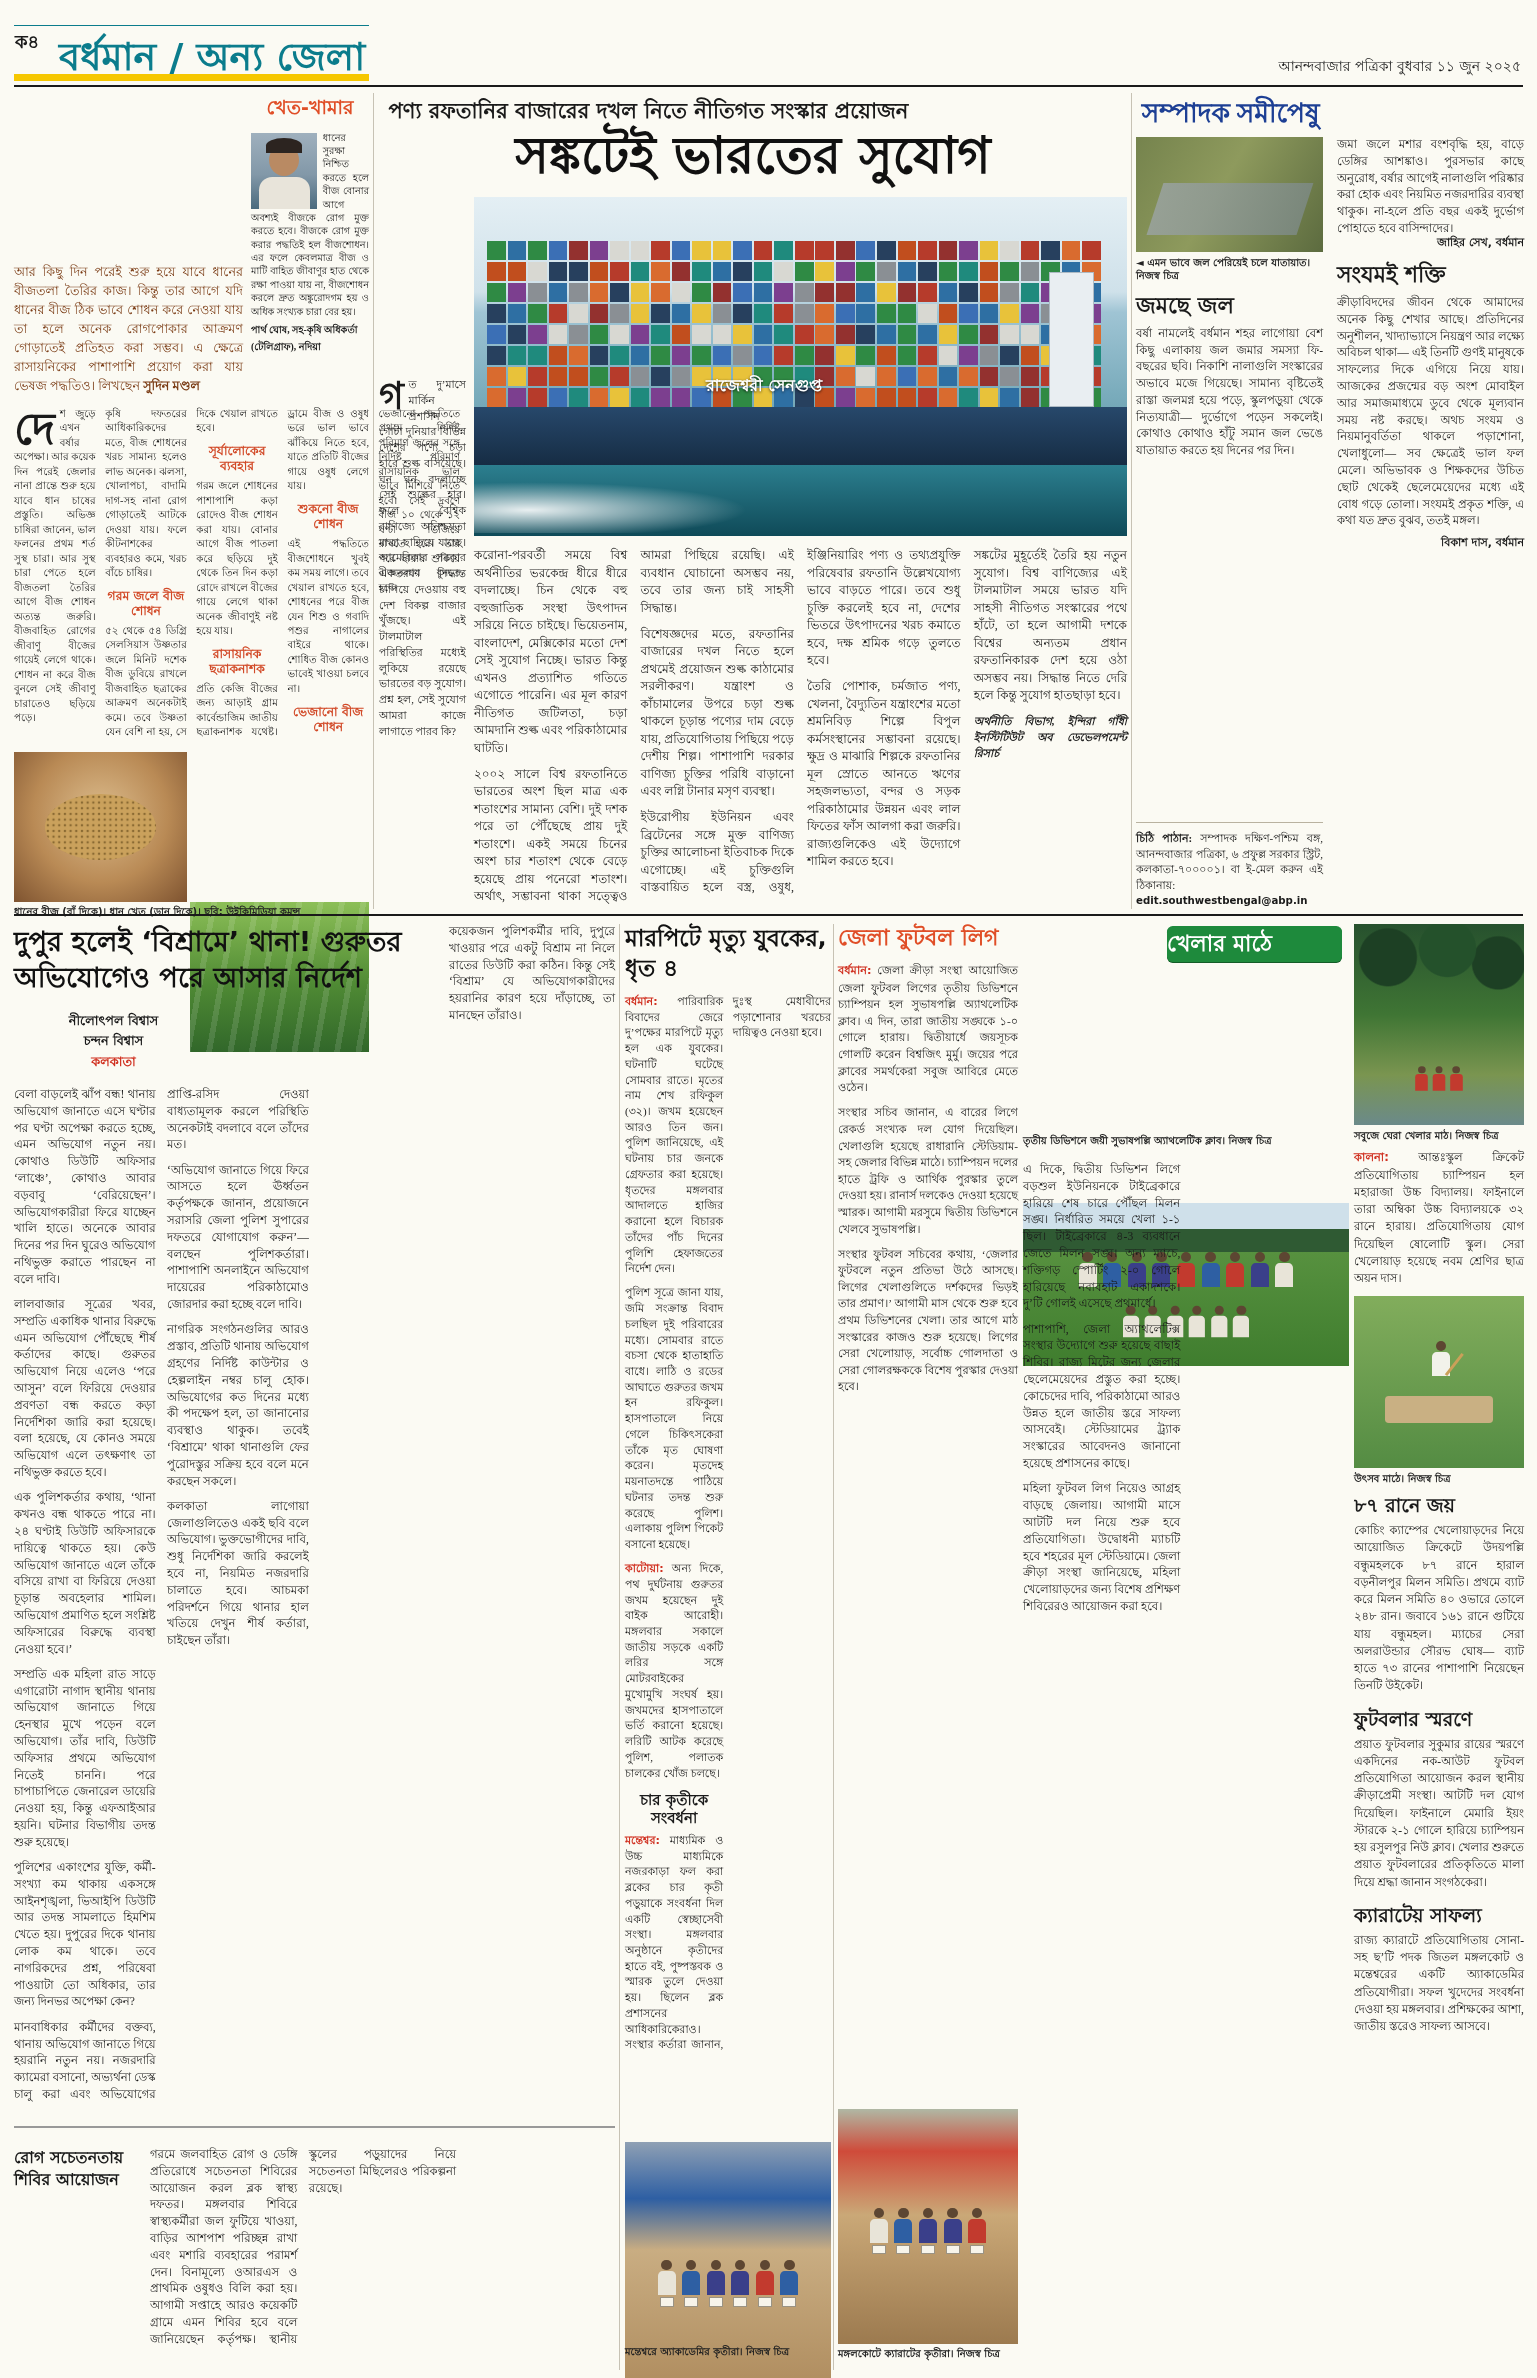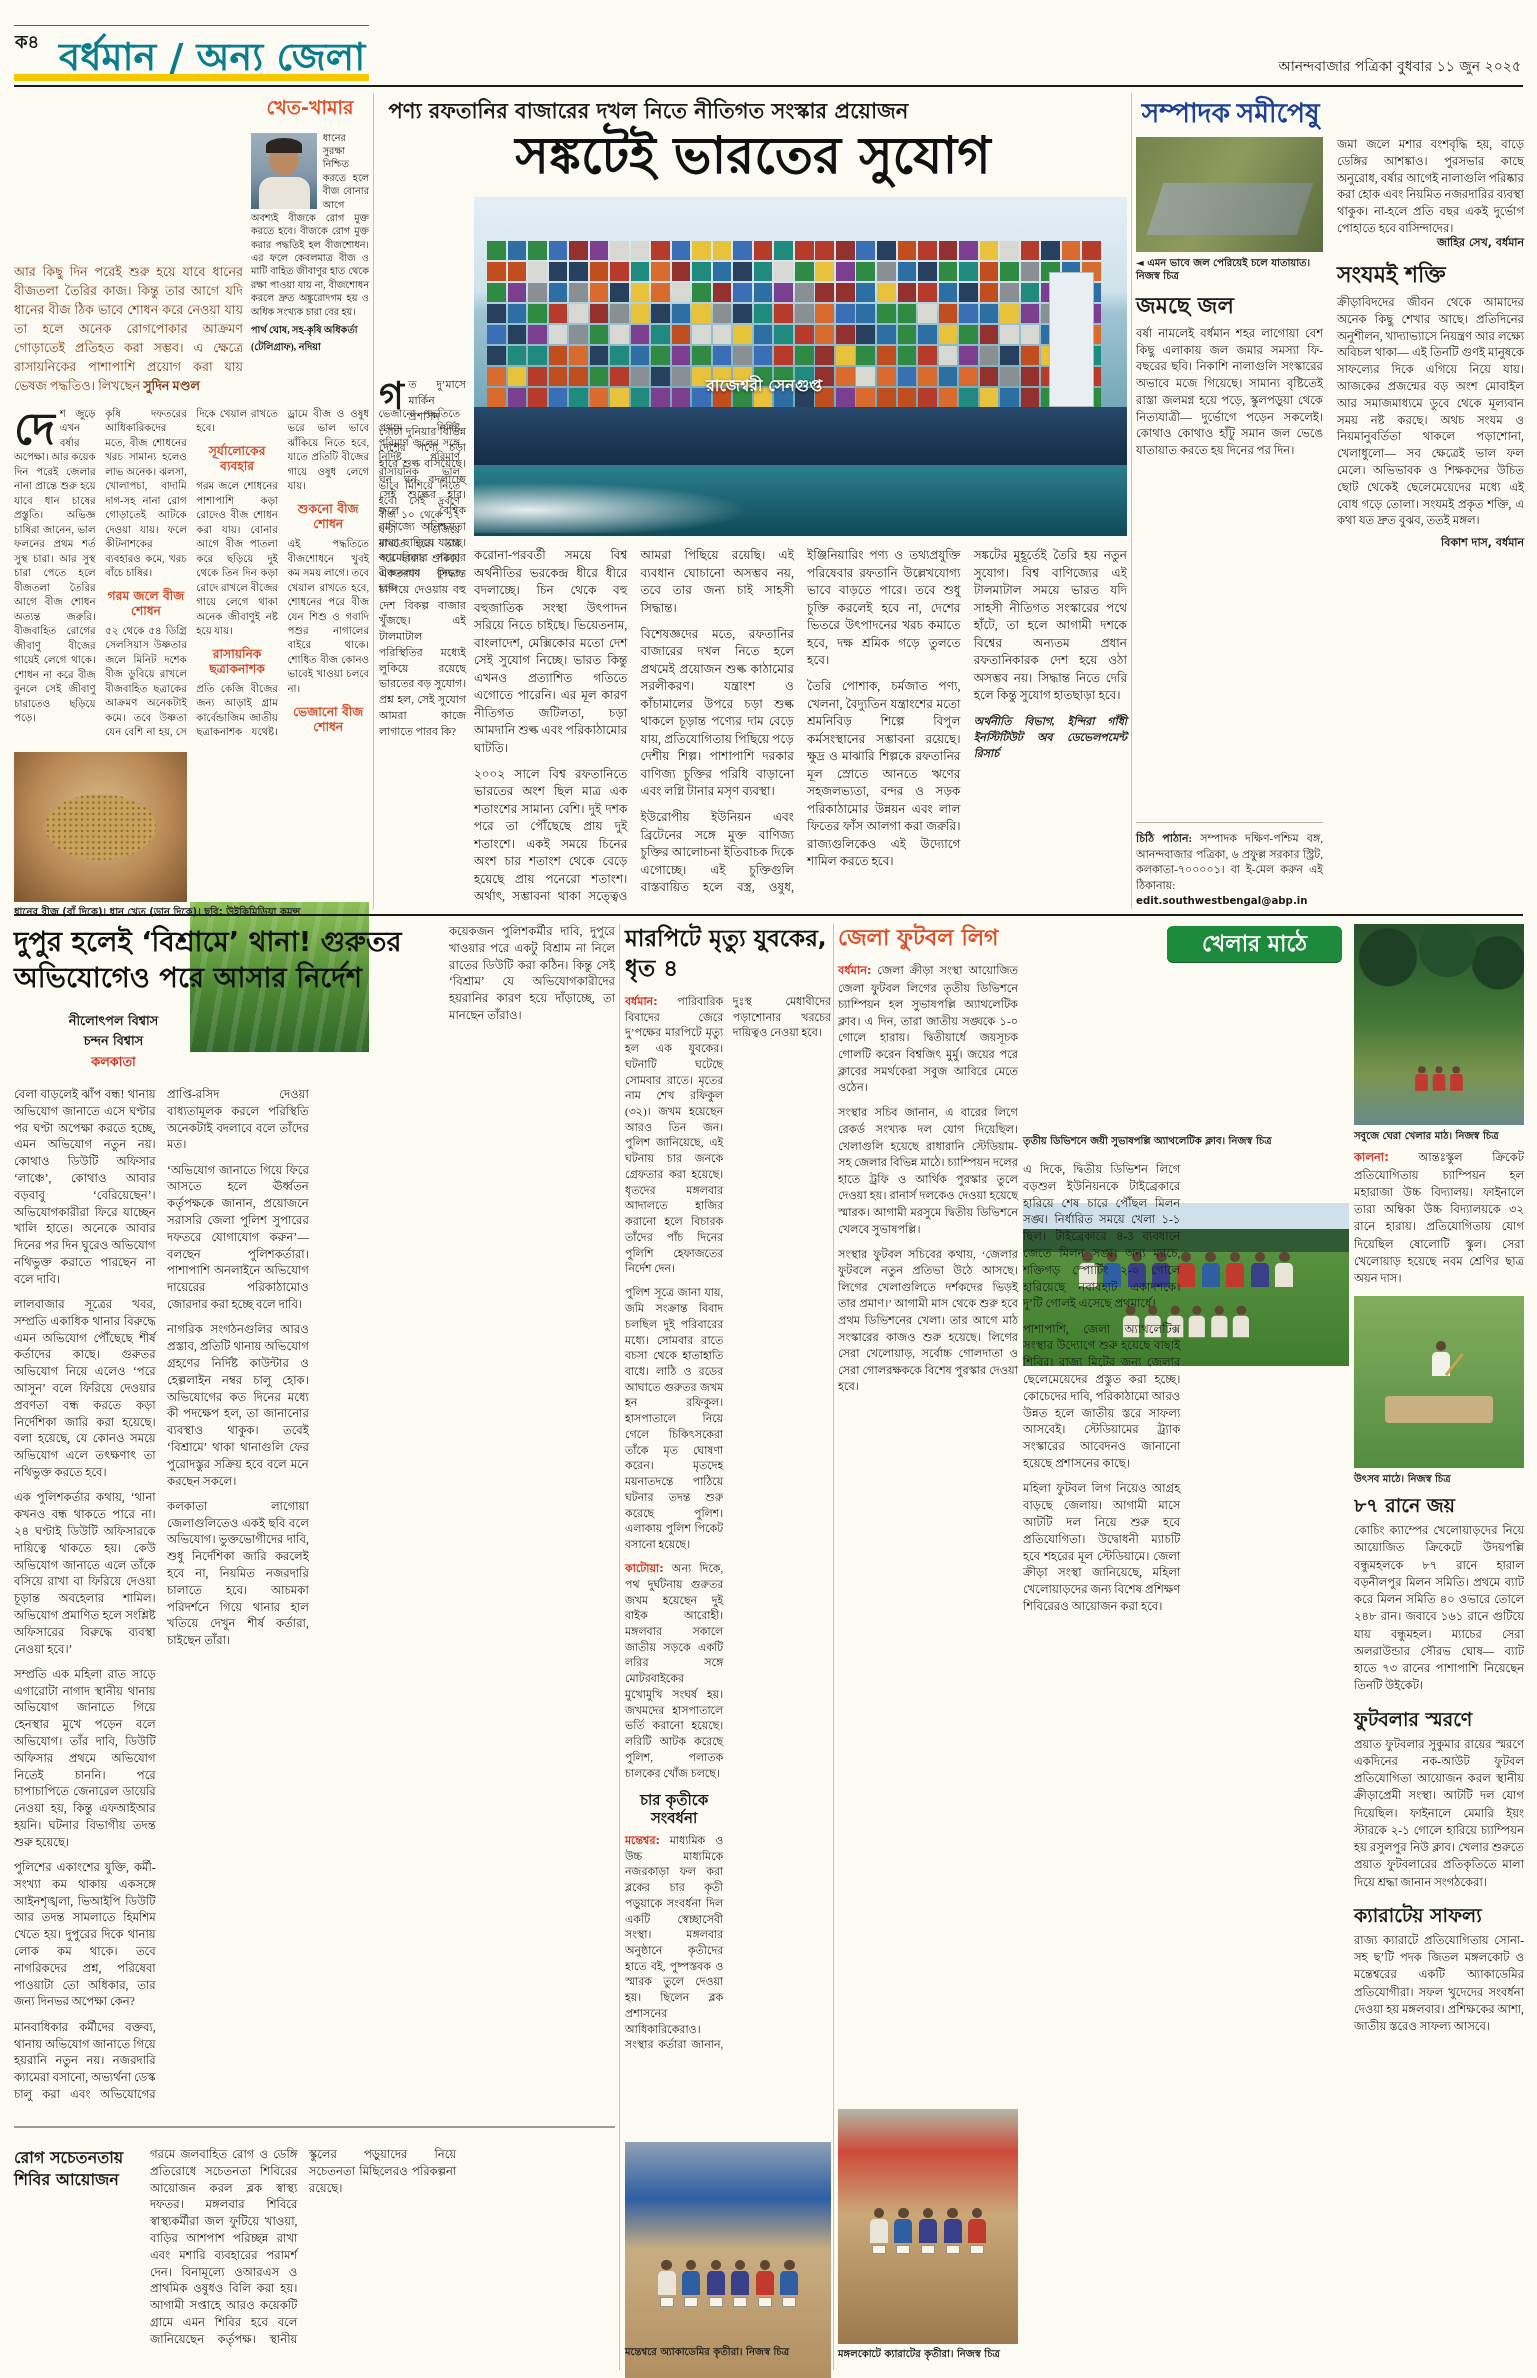--- a/index.html
+++ b/index.html
@@ -56,21 +56,21 @@
              radial-gradient(circle at 85% 35%,#1d4024 0 16%,transparent 17%)}
 .pitch{background:linear-gradient(180deg,#82ad5c 0%,#548c43 100%)}
 .pitch .strip{position:absolute;left:18%;top:58%;width:64%;height:16%;background:#c9b083;border-radius:3.8px}
 .indoor{background:linear-gradient(180deg,#8fa0b4 0%,#2e5fa3 22%,#c9ad82 42%,#ad8a5c 100%)}
 .indoor2{background:linear-gradient(180deg,#b0b8a4 0%,#cf4b3a 18%,#caa877 45%,#9c7a4f 100%)}
 .sky-field{background:linear-gradient(180deg,#cfe0ea 0%,#cfe0ea 16%,#2f5a33 16%,#2f5a33 30%,#57913f 30%,#3f7d2e 100%)}
 
 .body-sm{font-size:10.8px;line-height:1.44}
 .body-md{font-size:11.6px;line-height:1.45}
 .body-lg{font-size:12px;line-height:1.46}
-.banner{background:#1e8a3c;color:#fff;text-align:center;font-family:"DejaVu Sans",sans-serif;
+.banner{background:#1e8a3c;color:#fff;text-align:left;font-family:"DejaVu Sans",sans-serif;
   font-weight:bold;font-size:22px;line-height:36px;border-radius:5.7px;box-shadow:0 0.9px 0 #135c27}
 .lt-head{font-family:"DejaVu Sans",sans-serif;font-weight:bold;font-size:22px;margin:9.5px 0 5.7px}
 .tagline{font-weight:bold;font-style:italic}
 </style>
 </head>
 <body>
 
 <div id="page">
 
   <div class="abs" style="left:14px;top:24.6px;width:355px;height:1.9px;background:#0b7c8c"></div>

